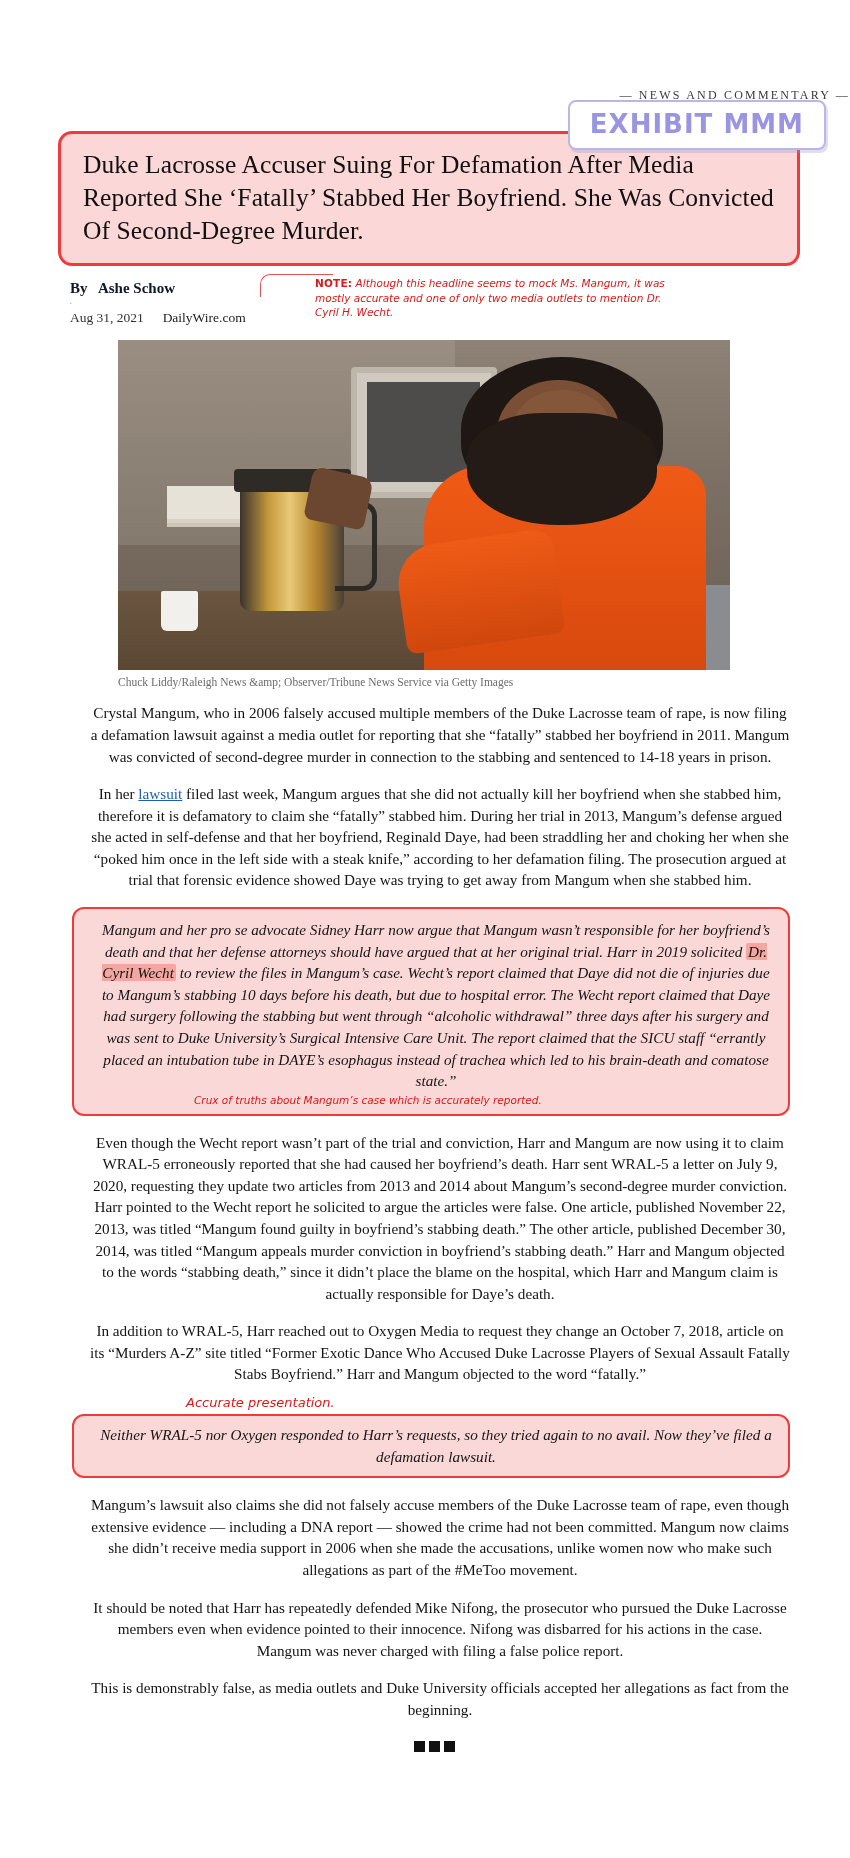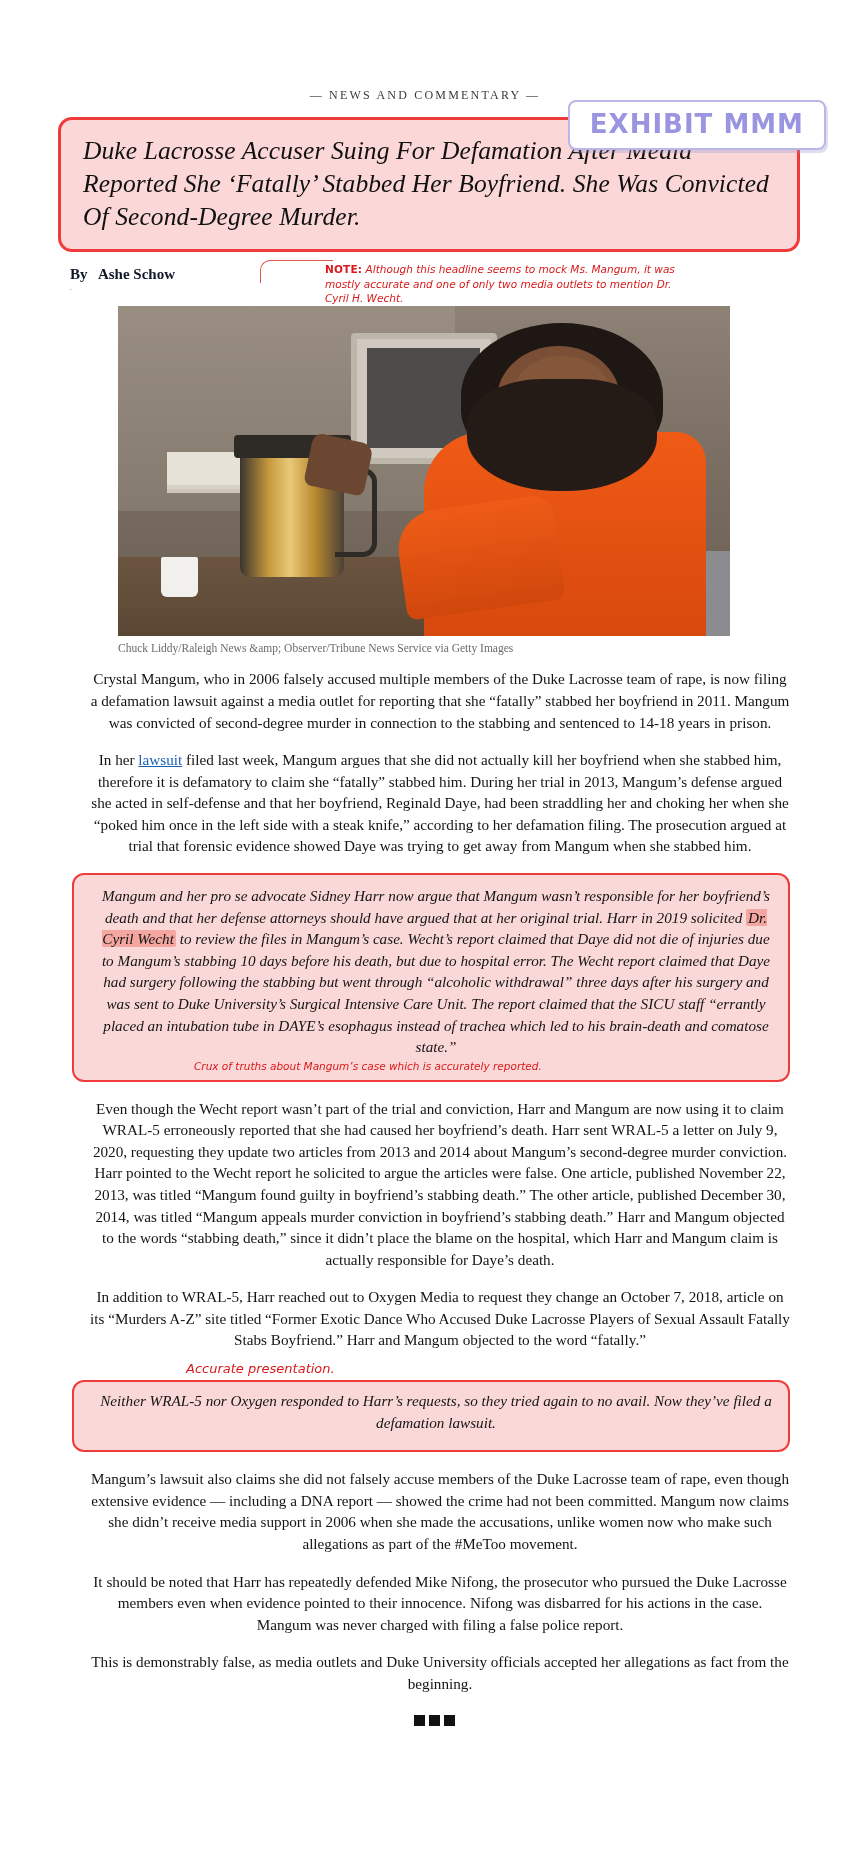--- a/index.html
+++ b/index.html
@@ -39,37 +39,36 @@
     font-family: "DejaVu Sans", sans-serif;
     font-weight: bold;
     font-size: 26px;
     letter-spacing: 1px;
     color: #9a95e0;
     white-space: nowrap;
   }
 
   
   .kicker {
-    text-align: center;
+    text-align: right;
     margin-top: 88px;
     font-family: "Liberation Serif", serif;
     font-size: 12px;
     letter-spacing: 2.2px;
     color: #3a3a3a;
     text-transform: uppercase;
   }
 
   
   .headline-box {
-    margin: 14px 50px 0 58px;
+    margin: 28px 50px 0 58px;
     background: #fbd7d7;
     border: 3px solid #ef3b3b;
     border-radius: 14px;
     padding: 14px 22px 16px 22px;
-    font-style: italic;
   }
   .headline-box h1 {
     margin: 0;
     font-family: "Liberation Serif", serif;
     font-weight: normal;
     font-size: 25.5px;
     line-height: 1.30;
     color: #111;
     letter-spacing: 0.1px;
   }
@@ -96,21 +95,21 @@
     margin-top: 4px;
     font-size: 13.5px;
     color: #333;
   }
   .dateline .sep { display: inline-block; width: 12px; }
   .dateline .site { color: #222; }
 
   
   .note-callout {
     position: absolute;
-    left: 255px;
+    left: 245px;
     top: -4px;
     width: 355px;
     font-family: "DejaVu Sans", sans-serif;
     font-size: 10.5px;
     line-height: 1.35;
     color: #d81919;
     font-style: italic;
   }
   .note-callout b {
     font-style: normal;
@@ -245,21 +244,21 @@
   .hl-block {
     position: relative;
     background: #fbd8d8;
     border: 2.5px solid #ef3b3b;
     border-radius: 12px;
     padding: 10px 14px 8px 12px;
     margin: 0 0 16px -6px;
   }
   .hl-block p { margin-bottom: 0; font-style: italic; }
   .hl-block.thin {
-    padding: 8px 14px 17px 12px;
+    padding: 8px 14px 9px 12px;
   }
   .inner-hl {
     background: #f3a7a0;
     padding: 0 2px;
     border-radius: 2px;
   }
   .annot-inline {
     display: block;
     margin-top: 2px;
     padding-left: 108px;
@@ -304,20 +303,25 @@
     <h1>Duke Lacrosse Accuser Suing For Defamation After Media Reported She ‘Fatally’ Stabbed Her Boyfriend. She Was Convicted Of Second-Degree Murder.</h1>
   </div>
 
   <div class="byline-wrap">
     <div class="byline">
       <span class="by-word">By</span>
       &nbsp;
       <span>Ashe Schow</span>
     </div>
     <div class="byline-sub">.</div>
+    <div class="dateline">
+      <span>Aug 31, 2021</span>
+      <span class="sep"></span>
+      <span class="site">DailyWire.com</span>
+    </div>
 
     <div class="note-leader"></div>
     <div class="note-callout">
       <b>NOTE:</b>
       <span>Although this headline seems to mock Ms. Mangum, it was mostly accurate and one of only two media outlets to mention Dr. Cyril H. Wecht.</span>
     </div>
   </div>
 
   <div class="photo-wrap">
     <div class="photo">

